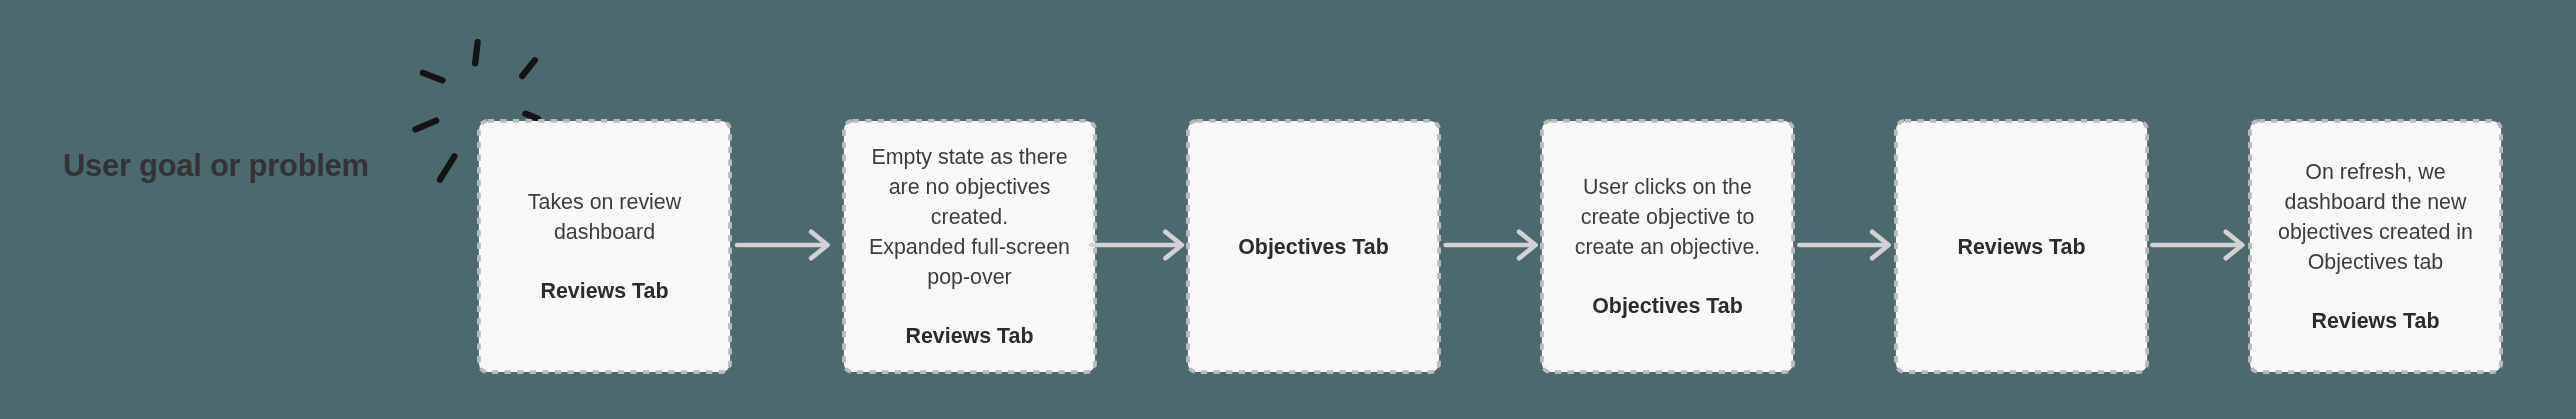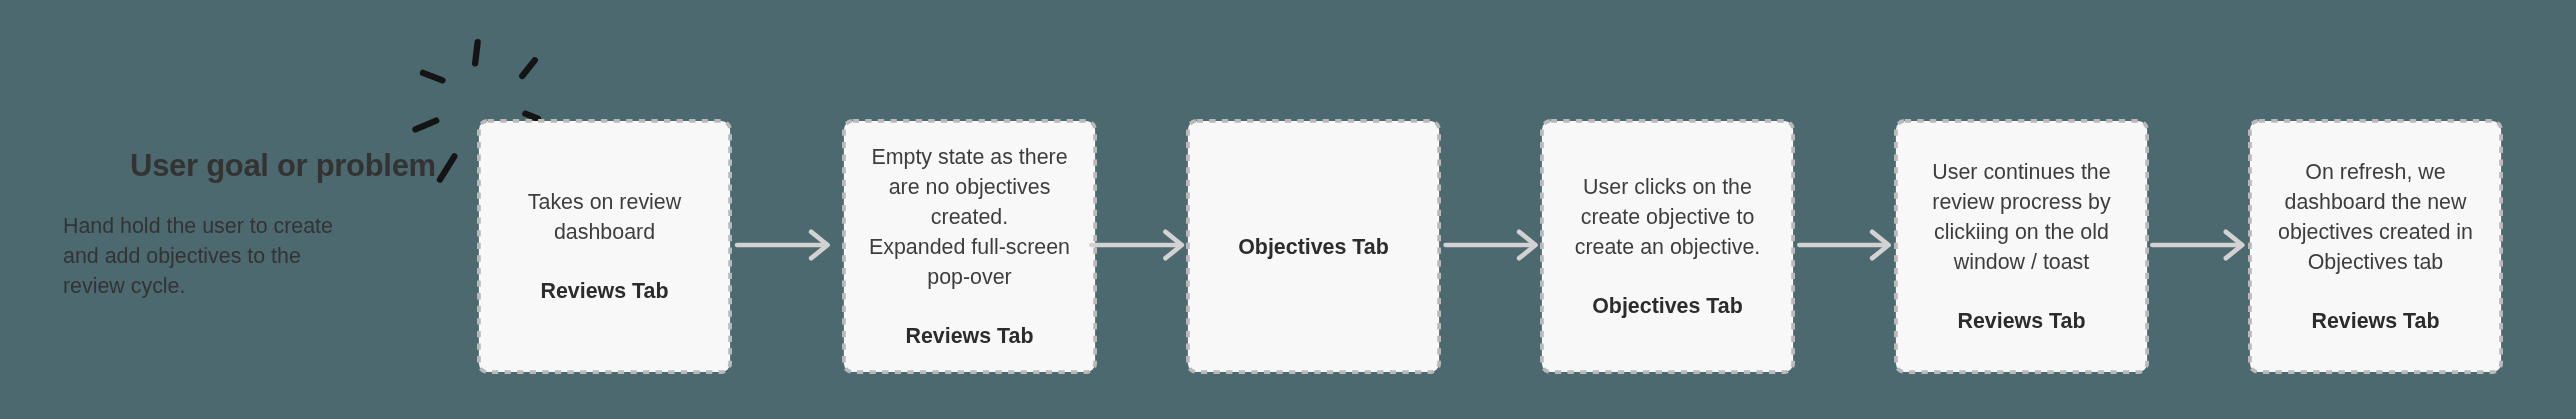--- a/index.html
+++ b/index.html
@@ -13,21 +13,20 @@
     background:var(--background);
     font-family:"Liberation Sans","DejaVu Sans",sans-serif;
     overflow:hidden;
   }
   .canvas{position:relative;width:2576px;height:419px;background:var(--background);}
 
   .goal-title{
     position:absolute;left:63px;top:148px;width:440px;
     font-size:31px;font-weight:700;letter-spacing:-0.3px;
     color:var(--heading_text);
-    text-align:center;
   }
   .goal-desc{
     position:absolute;left:63px;top:211px;width:403px;
     font-size:21.4px;line-height:30px;font-weight:500;
     color:var(--body_text);white-space:pre-line;
   }
 
   .card{
     position:absolute;top:119px;width:255px;height:255px;
     display:flex;flex-direction:column;align-items:center;justify-content:center;
@@ -55,23 +54,20 @@
   <svg class="overlay" viewBox="0 0 4096 667" aria-hidden="true">
     <path class="burst-path" d="M758 67 L754 101"></path>
     <path class="burst-path" d="M849 96 L829 121"></path>
     <path class="burst-path" d="M671 116 L702 128"></path>
     <path class="burst-path" d="M659 206 L692 192"></path>
     <path class="burst-path" d="M698 286 L721 249"></path>
     <path class="burst-path" d="M834 181 L854 189"></path>
   </svg>
 
   <h1 class="goal-title">User goal or problem</h1>
-  <p class="goal-desc">Hand hold the user to create
-and add objectives to the
-review cycle.</p>
 
   <div class="card" style="left:477px">
     <svg class="card-border" viewBox="0 0 405 405" preserveAspectRatio="none">
         <rect x="3" y="3" width="399" height="399" rx="14" style="fill:var(--card_fill);stroke:var(--card_dash);stroke-width:6;stroke-dasharray:10 10"></rect>
       </svg>
     <div class="card-desc">Takes on review
 dashboard</div>
     <div class="card-tab">Reviews Tab</div>
   </div>
 
@@ -101,24 +97,20 @@
     <div class="card-desc">User clicks on the
 create objective to
 create an objective.</div>
     <div class="card-tab">Objectives Tab</div>
   </div>
 
   <div class="card" style="left:1894px">
     <svg class="card-border" viewBox="0 0 405 405" preserveAspectRatio="none">
         <rect x="3" y="3" width="399" height="399" rx="14" style="fill:var(--card_fill);stroke:var(--card_dash);stroke-width:6;stroke-dasharray:10 10"></rect>
       </svg>
-    <div class="card-desc">User continues the
-review procress by
-clickiing on the old
-window / toast</div>
     <div class="card-tab">Reviews Tab</div>
   </div>
 
   <div class="card" style="left:2248px">
     <svg class="card-border" viewBox="0 0 405 405" preserveAspectRatio="none">
         <rect x="3" y="3" width="399" height="399" rx="14" style="fill:var(--card_fill);stroke:var(--card_dash);stroke-width:6;stroke-dasharray:10 10"></rect>
       </svg>
     <div class="card-desc">On refresh, we
 dashboard the new
 objectives created in

